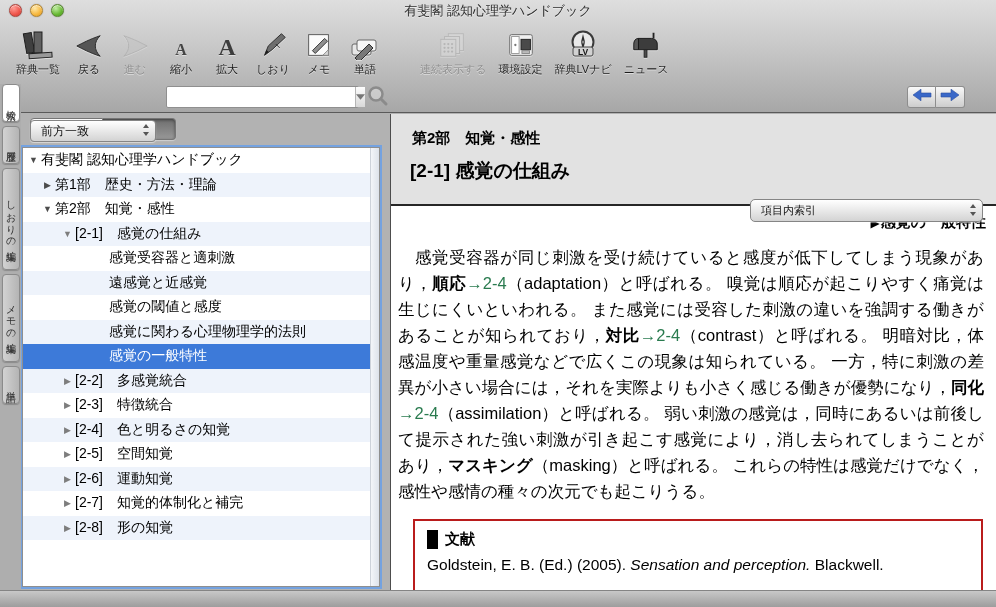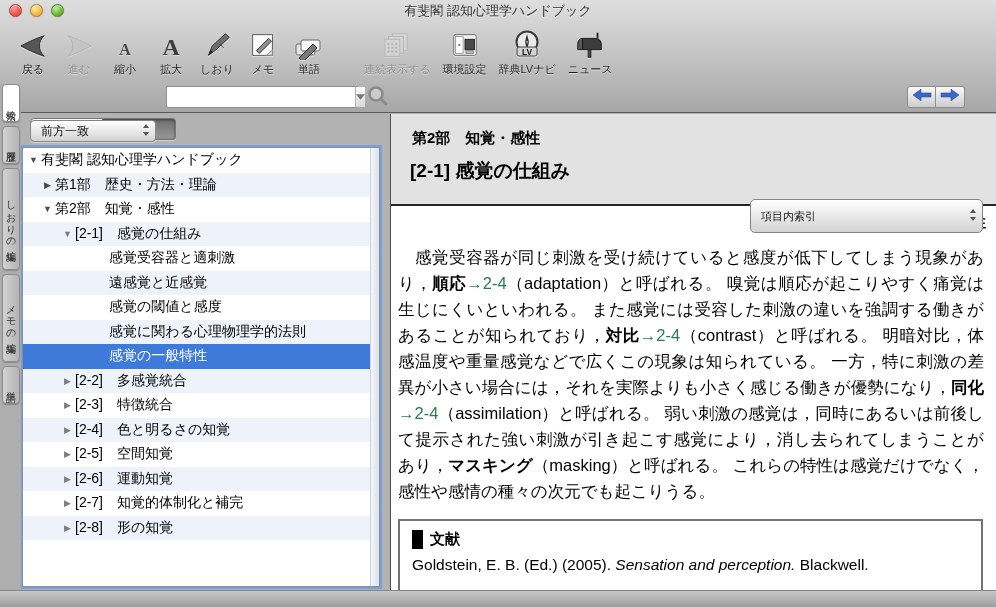--- a/index.html
+++ b/index.html
@@ -80,29 +80,29 @@
   .trow.d2 { padding-left:37px; } .trow.d3 { padding-left:71px; }
   .tree-scroll { position:absolute; right:0; top:0; bottom:0; width:9px;
                  background:linear-gradient(90deg,#f3f5f9,#dde2ea); border-left:1px solid #cdd2da; }
 
   
   .content { position:absolute; left:390px; top:0; right:0; bottom:0; background:#fff;
              border-left:1px solid #4d4d4d; overflow:hidden; }
   .content-header { position:relative; height:92px; background:#e2e2e2; border-bottom:2px solid #262626; }
   .part-title { padding:15px 0 0 21px; font-size:15px; font-weight:bold; color:#000; }
   .entry-title { padding:10px 0 0 19px; font-size:19px; font-weight:bold; color:#000; }
-  .popup.hdr { left:auto; right:13px; top:51px; width:233px; height:34px; font-size:11px; border-radius:5px; }
+  .popup.hdr { left:auto; right:13px; top:51px; width:233px; height:23px; font-size:11px; border-radius:5px; }
   .content-body { padding:7px 10px 0 6px; }
   .section-head { font-size:15px; font-weight:bold; color:#000;text-align:right; }
   .section-head .mark { font-size:12px; margin-right:1px; }
   .article { margin:12px 2px 0 1px; font-size:16.5px; line-height:26px; color:#000; text-align:justify; }
   .article .b { font-weight:bold;margin-top:39px; }
   .xref { color:var(--link,#2a7b4f); cursor:pointer; }
   .i { font-style:italic; }
-  .refbox { margin:15px 3px 0 1px; border:2px solid #737373; padding:9px 0 30px 12px; }
+  .refbox { margin:15px 3px 0 16px; border:2px solid #b91c1c; padding:9px 0 30px 12px; }
   .ref-head { display:flex; align-items:center; font-size:15px; font-weight:bold; color:#000; }
   .ref-mark { width:11px; height:19px; background:#000; margin-right:7px; }
   .ref-entry { margin-top:7px; font-size:15.5px; color:#000; }
 
   .bottom-bar { position:absolute; left:0; right:0; bottom:0; height:17px;
                 background:linear-gradient(#c8c8c8,#9d9d9d); border-top:1px solid #848484; }
 </style>
 </head>
 <body>
 
@@ -112,20 +112,32 @@
     <div class="titlebar">
       <div class="lights">
         <span class="light red"></span>
         <span class="light yellow"></span>
         <span class="light green"></span>
       </div>
       <div class="title">有斐閣 認知心理学ハンドブック</div>
     </div>
 
     <div class="toolbar" id="toolbar">
+        <div class="tb-item">
+          <span class="tb-icon">
+            <svg width="34" height="30" viewBox="0 0 34 30">
+              <g stroke="#1e1e1e" stroke-width="1">
+                <rect x="4" y="3" width="8" height="20" fill="#3f3f3f" transform="rotate(-10 8 13)"></rect>
+                <rect x="13" y="2" width="8" height="21" fill="#606060"></rect>
+                <rect x="8" y="23" width="23" height="5" fill="#999" transform="rotate(-4 19 25)"></rect>
+              </g>
+            </svg>
+          </span>
+          <span class="tb-label">辞典一覧</span>
+        </div>
         <div class="tb-item">
           <span class="tb-icon">
             <svg width="32" height="28" viewBox="0 0 34 30">
               <path d="M29 4 C17 8 10 12 4 15 C10 18 17 22 29 26 C22 19 22 11 29 4 Z" fill="#565656" stroke="#262626"></path>
             </svg>
           </span>
           <span class="tb-label">戻る</span>
         </div>
         <div class="tb-item disabled">
           <span class="tb-icon">

